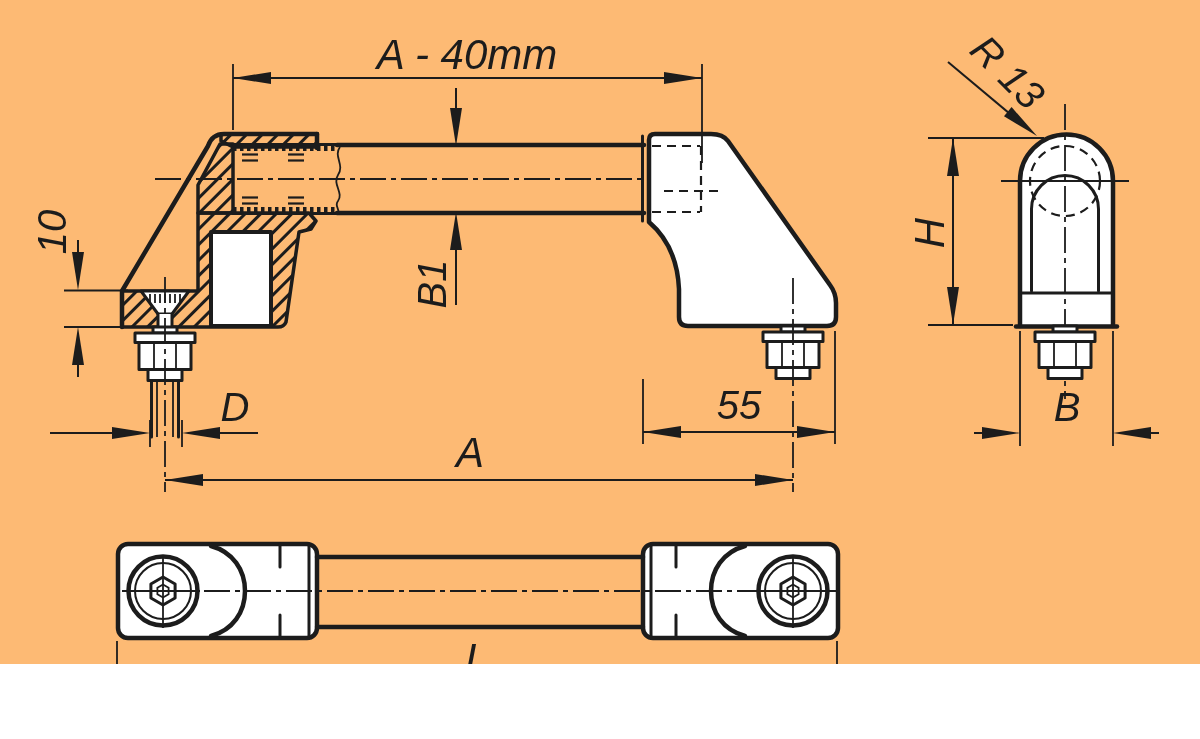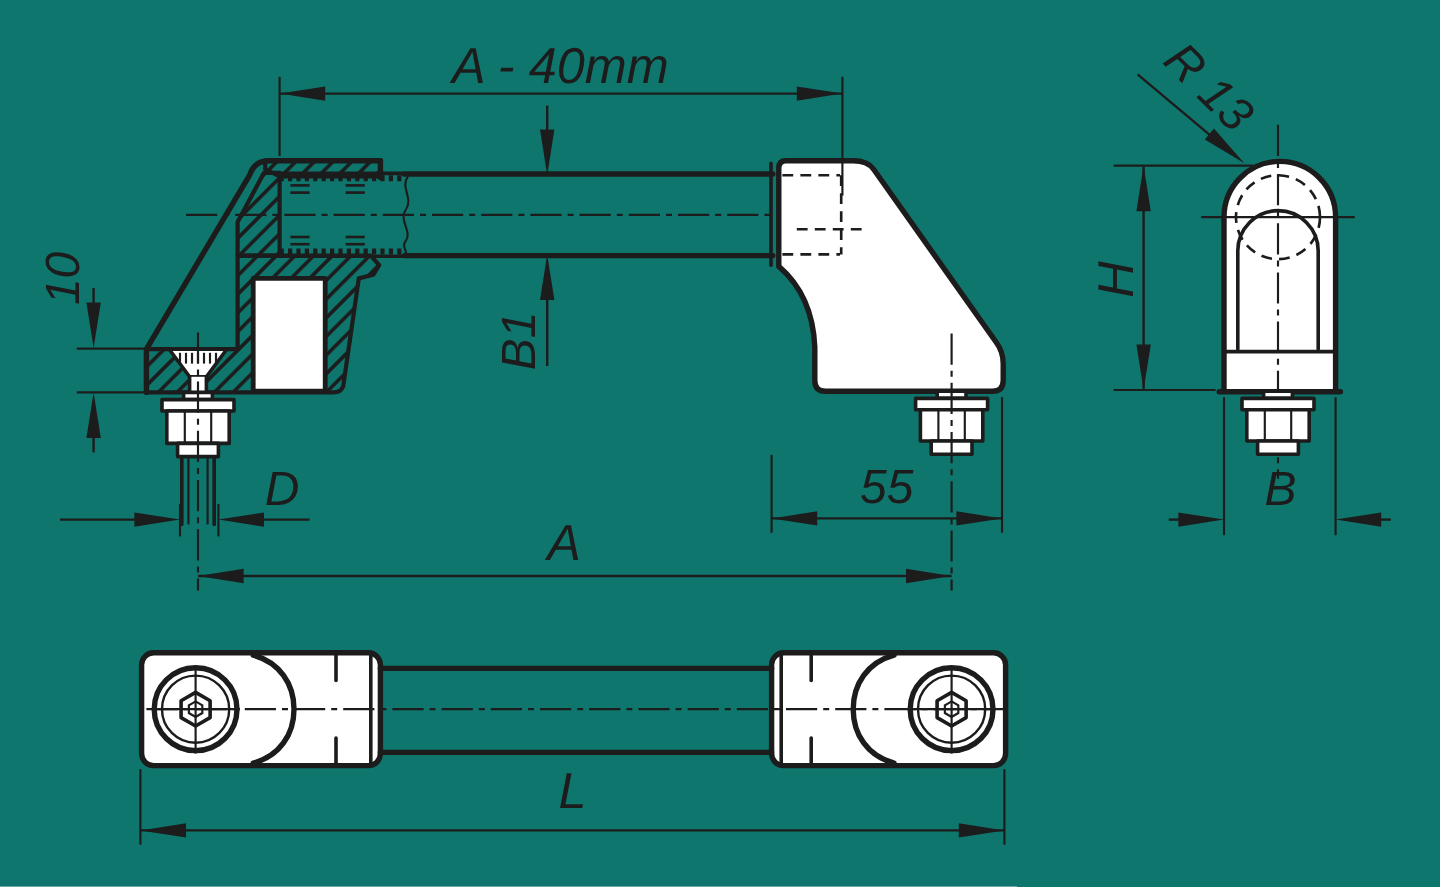--- a/index.html
+++ b/index.html
@@ -1,16 +1,16 @@
 <!DOCTYPE html>
 <html><head>
 <meta charset="utf-8">
 <style>
   html,body{margin:0;padding:0;background:#ffffff;}
-  .stage{position:relative;width:1200px;height:739px;background:#0f766e;overflow:hidden;}
+  .stage{position:relative;width:1200px;height:664px;background:#fdba74;overflow:hidden;}
   svg{display:block;}
   
   .ol   {fill:none;stroke:#1c1c1c;stroke-width:4.5;stroke-linecap:round;stroke-linejoin:round;}
   .olf  {fill:#ffffff;stroke:#1c1c1c;stroke-width:4.5;stroke-linecap:round;stroke-linejoin:round;}
   .med  {fill:none;stroke:#1c1c1c;stroke-width:3;stroke-linecap:round;stroke-linejoin:round;}
   .medf {fill:#ffffff;stroke:#1c1c1c;stroke-width:3;stroke-linejoin:round;}
   .dim  {fill:none;stroke:#1c1c1c;stroke-width:2;}
   .thin {fill:none;stroke:#1c1c1c;stroke-width:1.8;}
   .cl   {fill:none;stroke:#1c1c1c;stroke-width:1.8;stroke-dasharray:26 5 5 5;}
   .hid  {fill:none;stroke:#1c1c1c;stroke-width:2.2;stroke-dasharray:9 6;}

